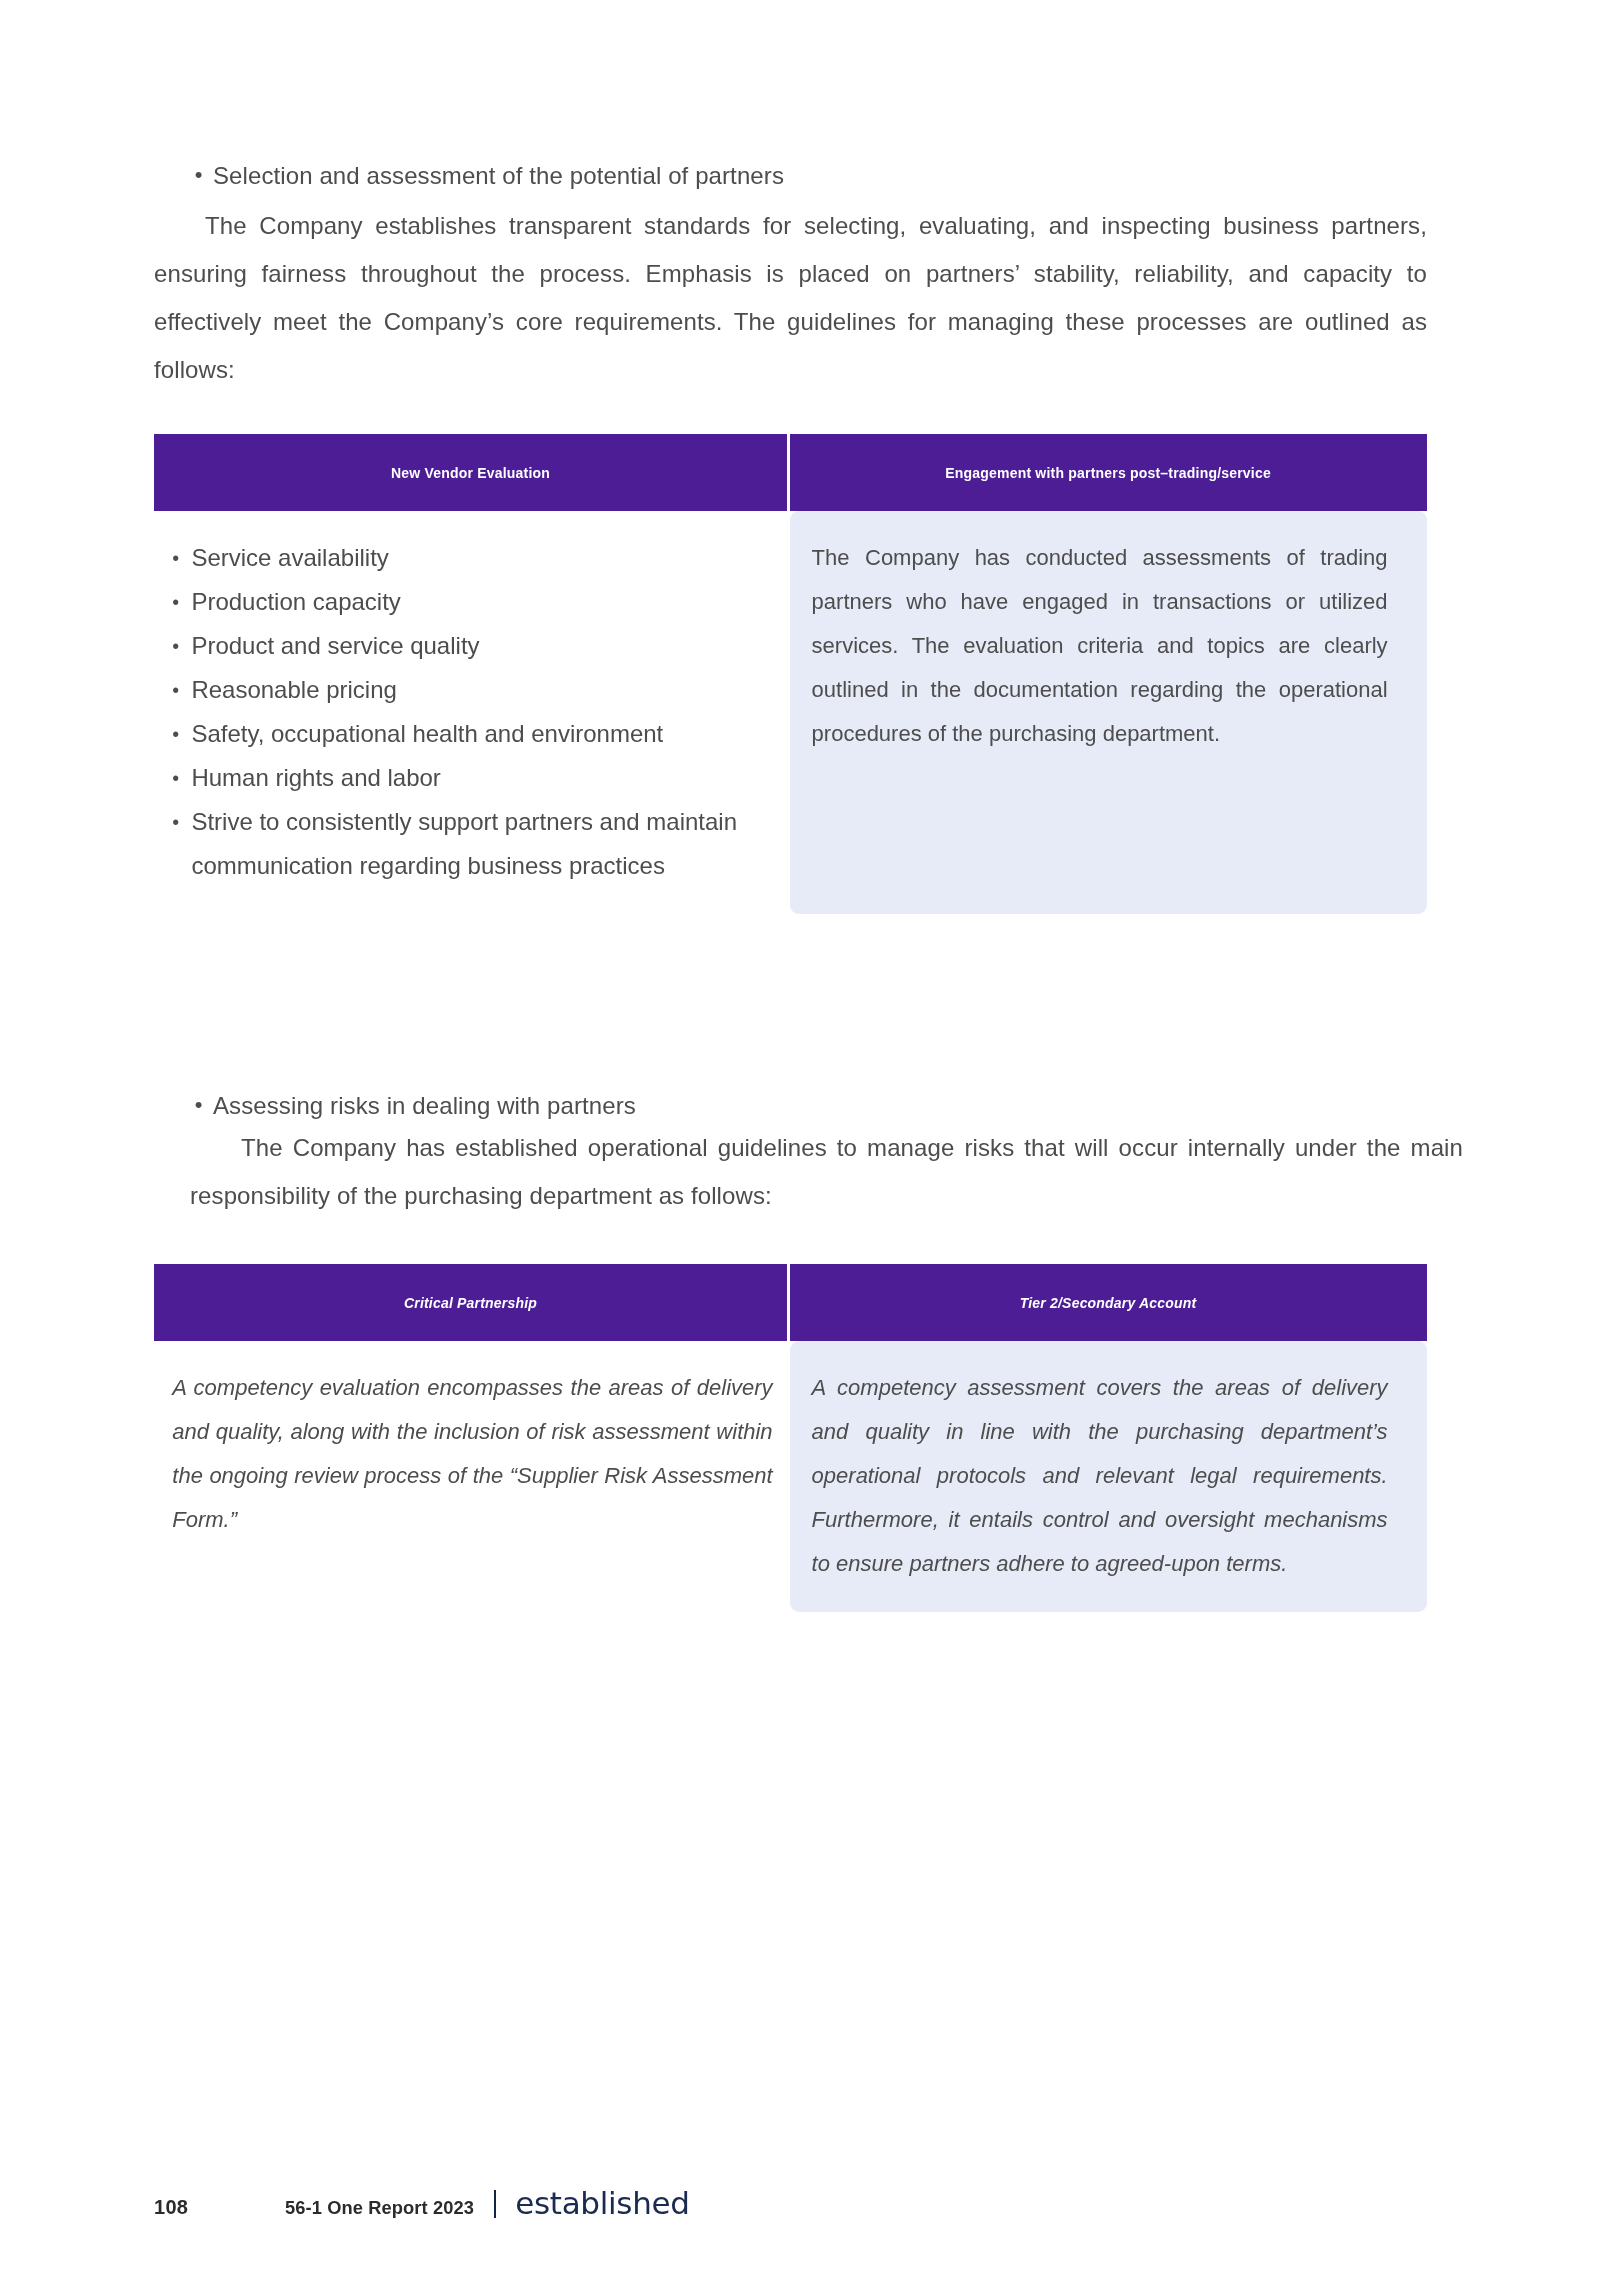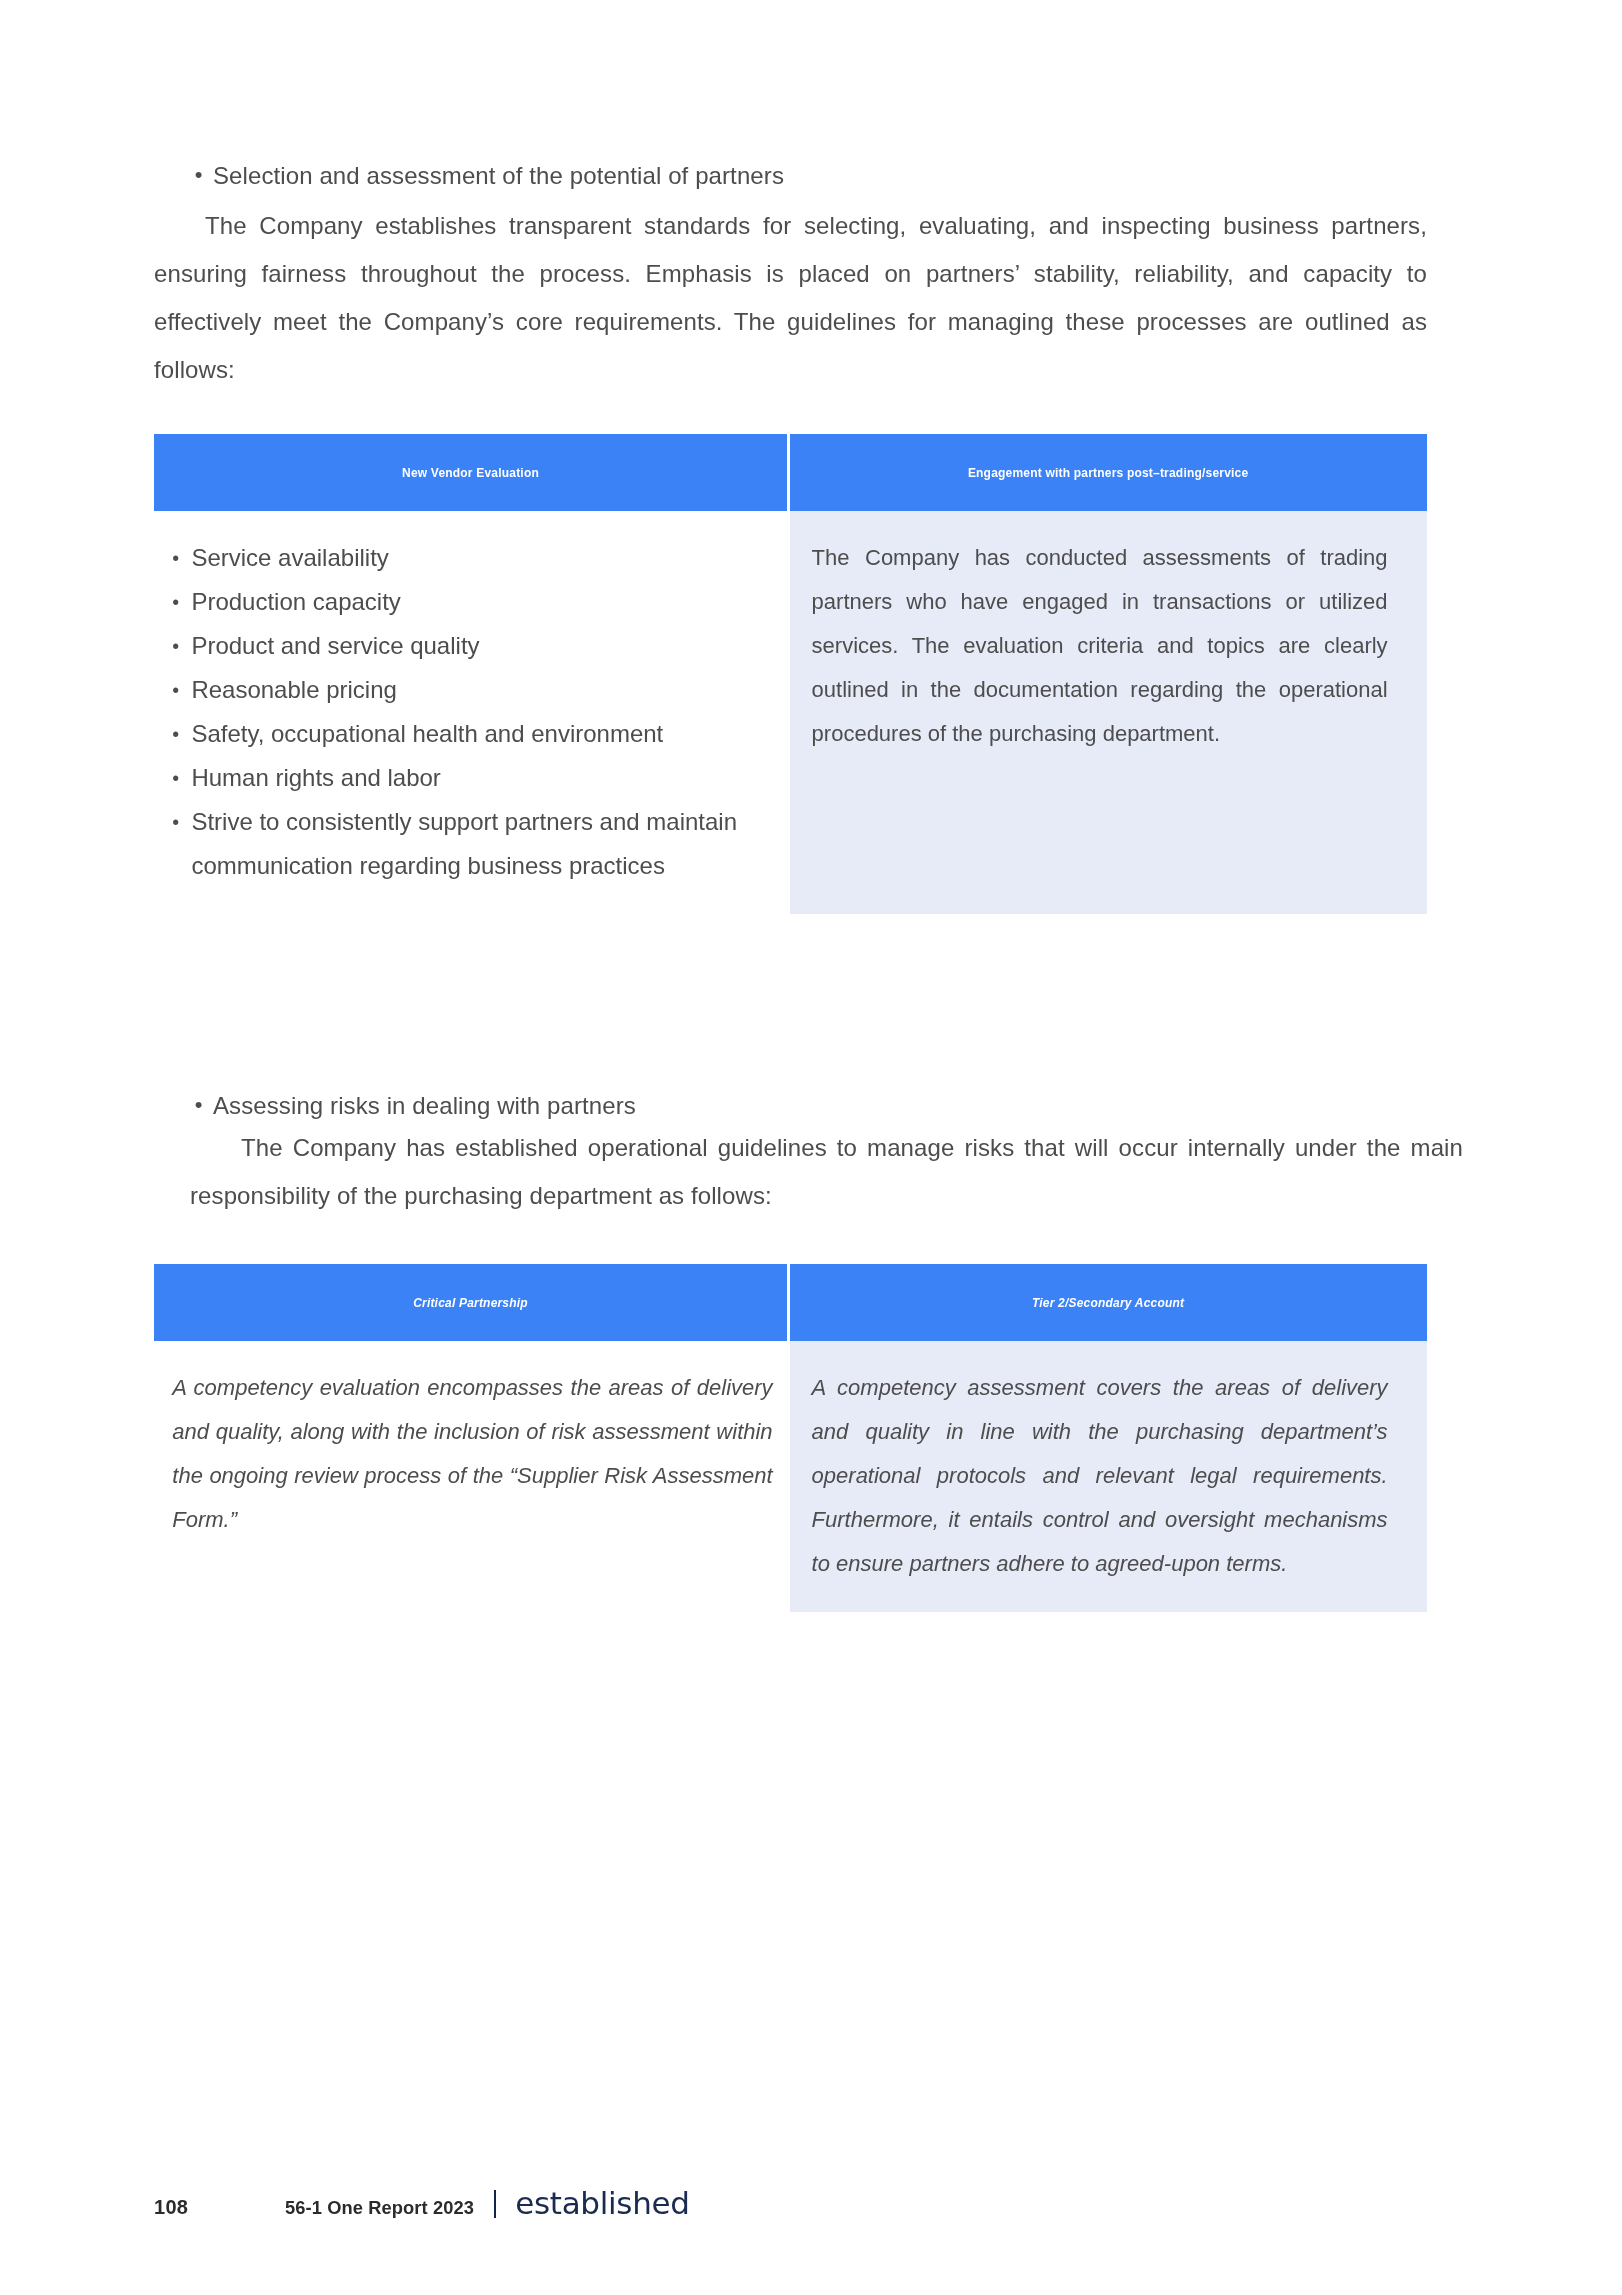--- a/index.html
+++ b/index.html
@@ -70,23 +70,23 @@
     display: flex;
     flex-direction: column;
   }
   .dtable .thead {
     display: flex;
     width: 100%;
     height: 77px;
     gap: 2.6px;
   }
   .dtable .th {
-    background: #3b82f6;
+    background: #4c1d95;
     color: #ffffff;
-    font-size: 12px;
+    font-size: 14px;
     font-weight: bold;
     letter-spacing: 0.2px;
     display: flex;
     align-items: center;
     justify-content: center;
     text-align: left;
   }
   .dtable .tbody {
     display: flex;
     width: 100%;
@@ -103,20 +103,21 @@
 
   .td-left {
     background: #ffffff;
     padding: 25px 14.4px 26px 14.4px;
   }
   .td-right {
     background: #e6ebf7;
     padding: 25px 39px 26px 22px;
     text-align: justify;
     text-justify: inter-word;
+    border-radius: 9px;
   }
   .td-left-fill {
     background: #ffffff;
     padding: 25px 14.4px 26px 18.3px;
     text-align: justify;
     text-justify: inter-word;
   }
 
   
   ul.cell-list { list-style: none; }

